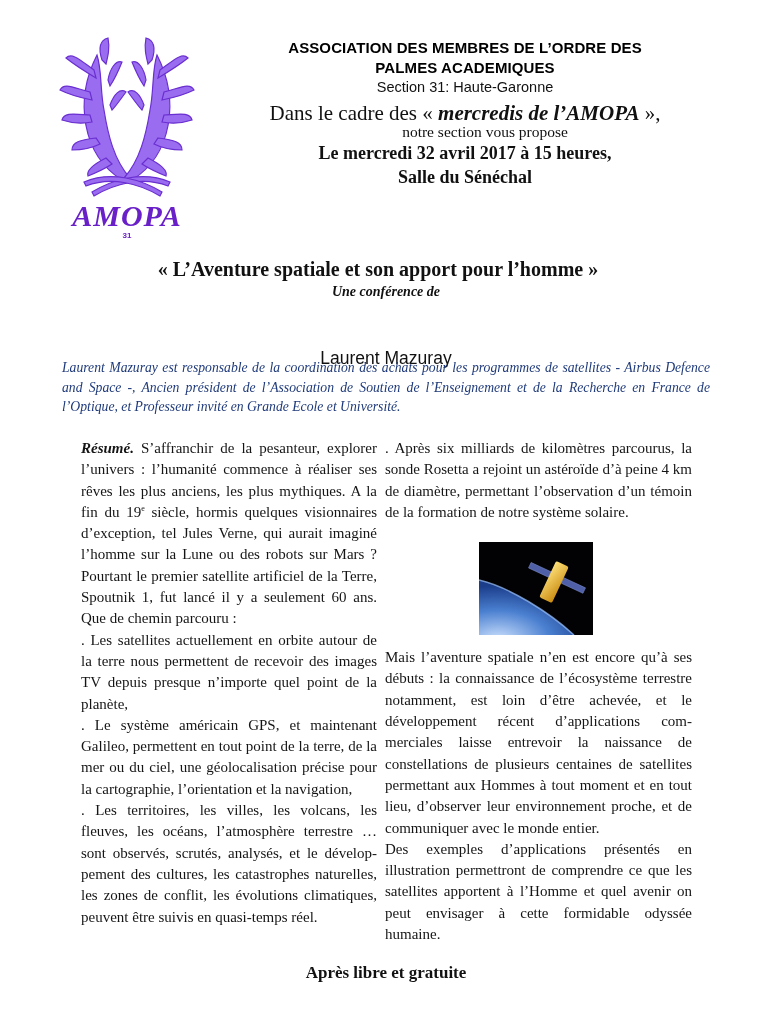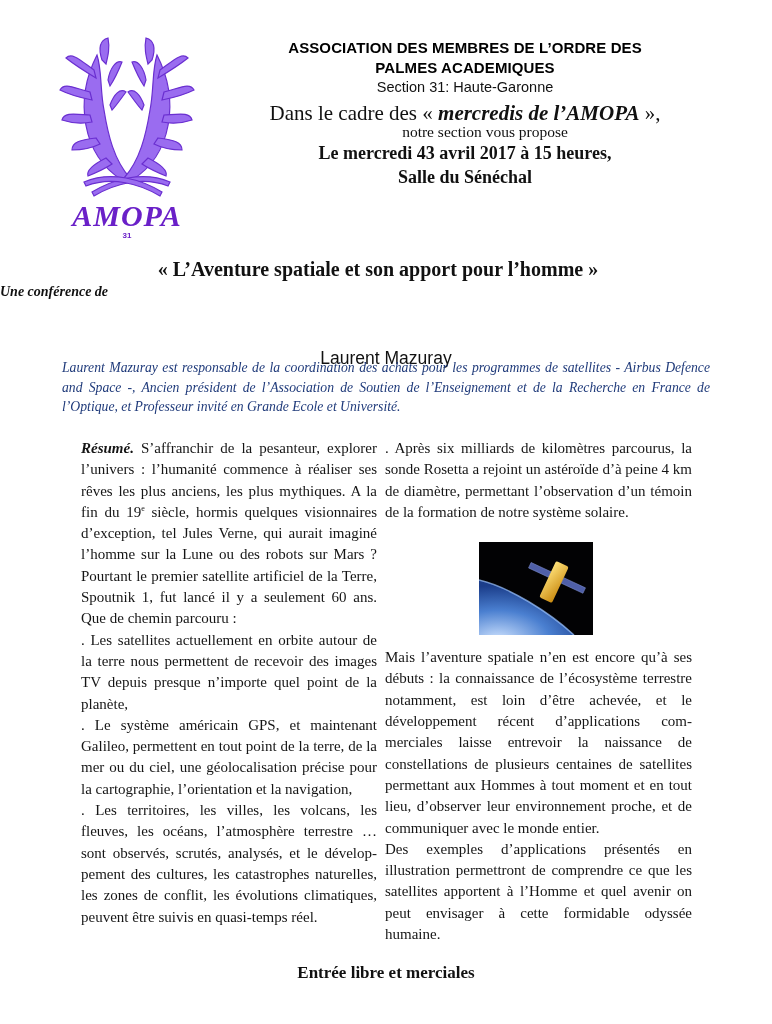--- a/index.html
+++ b/index.html
@@ -9,21 +9,21 @@
 
   .header-block { position: absolute; left: 240px; top: 38px; width: 450px; text-align: center; }
   .assoc-title { font-family: "Liberation Sans", sans-serif; font-weight: bold; font-size: 15px; line-height: 20px; color: #000; letter-spacing: 0.1px; }
   .section-line { font-family: "Liberation Sans", sans-serif; font-size: 14.5px; line-height: 18px; color: #111; }
   .cadre-line { font-family: "Liberation Serif", serif; font-size: 21px; line-height: 19px; margin-top: 8px; }
   .cadre-line em { font-style: italic; font-weight: bold; }
   .propose-line { font-family: "Liberation Serif", serif; font-size: 15.5px; line-height: 18px; padding-left: 40px; }
   .event-line { font-family: "Liberation Serif", serif; font-weight: bold; font-size: 18px; line-height: 24px; color: #111; }
 
   .conf-title { position: absolute; left: 0; width: 756px; top: 256px; text-align: center; font-family: "Liberation Serif", serif; font-weight: bold; font-size: 20px; line-height: 26px; }
-  .conf-sub { position: absolute; left: 0; width: 772px; top: 283px; font-family: "Liberation Serif", serif; font-style: italic; font-weight: bold; font-size: 14px; line-height: 18px; }
+  .conf-sub { position: absolute; left: 0; width: 772px; top: 283px; text-align: center; font-family: "Liberation Serif", serif; font-style: italic; font-weight: bold; font-size: 14px; line-height: 18px; }
   .speaker { position: absolute; left: 0; width: 772px; top: 319px; text-align: center; font-family: "Liberation Sans", sans-serif; font-weight: normal; font-size: 17.5px; line-height: 22px; margin-top: 28px; }
 
   .bio { position: absolute; left: 62px; width: 648px; top: 358px; font-family: "Liberation Serif", serif; font-style: italic; font-size: 13.7px; line-height: 19.5px; color: #1f3a7a; text-align: justify; }
 
   .col { position: absolute; top: 438px; font-family: "Liberation Serif", serif; font-size: 15px; line-height: 21.3px; color: #151515; text-align: justify; hyphens: manual; }
   .col-left { left: 81px; width: 296px; }
   .col-right { left: 385px; width: 307px; }
   .col p { margin: 0; }
   .resume-label { font-style: italic; font-weight: bold; }
   sup { font-size: 8px; vertical-align: top; line-height: 10px; position: relative; top: 2px; }
@@ -66,21 +66,21 @@
     <text x="75" y="208" text-anchor="middle" font-family="Liberation Sans, sans-serif" font-weight="bold" font-size="8" fill="#6a20c8">31</text>
   </svg>
 </div>
 
 <div class="header-block">
   <div class="assoc-title">ASSOCIATION DES MEMBRES DE L’ORDRE DES</div>
   <div class="assoc-title">PALMES ACADEMIQUES</div>
   <div class="section-line">Section 31: Haute-Garonne</div>
   <div class="cadre-line"><span>Dans le cadre des « </span><em>mercredis de l’AMOPA</em><span> »,</span></div>
   <div class="propose-line">notre section vous propose</div>
-  <div class="event-line">Le mercredi 43 avril 2017 à 15 heures,</div>
+  <div class="event-line">Le mercredi 32 avril 2017 à 15 heures,</div>
   <div class="event-line">Salle du Sénéchal</div>
 </div>
 
 <div class="conf-title">«  L’Aventure spatiale et son apport pour l’homme »</div>
 <div class="conf-sub">Une conférence de</div>
 <div class="speaker">Laurent Mazuray</div>
 
 <div class="bio">Laurent Mazuray est responsable de la coordination des achats pour les programmes de satellites - Airbus Defence and Space -, Ancien président de l’Association de Soutien de l’Enseignement et de la Recherche en France de l’Optique, et Professeur invité en Grande Ecole et Université.</div>
 
 <div class="col col-left">
@@ -112,13 +112,13 @@
         <rect x="46" y="32" width="22" height="6" fill="#4f5fa8" stroke="#8090d0" stroke-width="0.5"></rect>
         <rect x="82" y="32" width="24" height="6" fill="#4f5fa8" stroke="#8090d0" stroke-width="0.5"></rect>
         <rect x="68" y="20" width="14" height="40" rx="2" fill="url(#satG)"></rect>
       </g>
     </svg>
   </div>
   <p>Mais l’aventure spatiale n’en est encore qu’à ses débuts&nbsp;: la connaissance de l’écosystème terrestre notamment, est loin d’être achevée, et le développement récent d’applications com­merciales laisse entrevoir la naissance de constellations de plusieurs centaines de satel­lites permettant aux Hommes à tout moment et en tout lieu, d’observer leur environnement proche, et de communiquer avec le monde entier.</p>
   <p>Des exemples d’applications présentés en illustration permettront de comprendre ce que les satellites apportent à l’Homme et quel avenir on peut envisager à cette formidable odyssée humaine.</p>
 </div>
 
-<div class="footer-note">Entrée libre et merciales</div>
+<div class="footer-note">Après libre et gratuite</div>
 
 </body></html>

